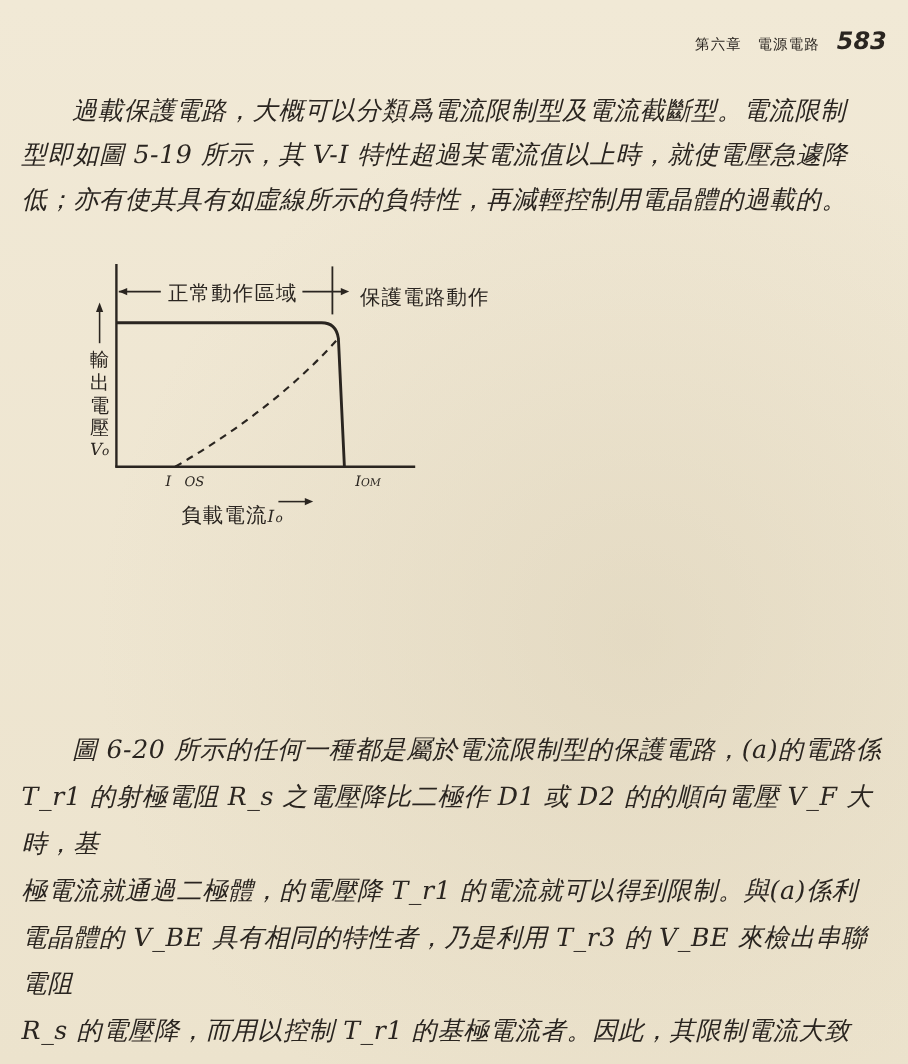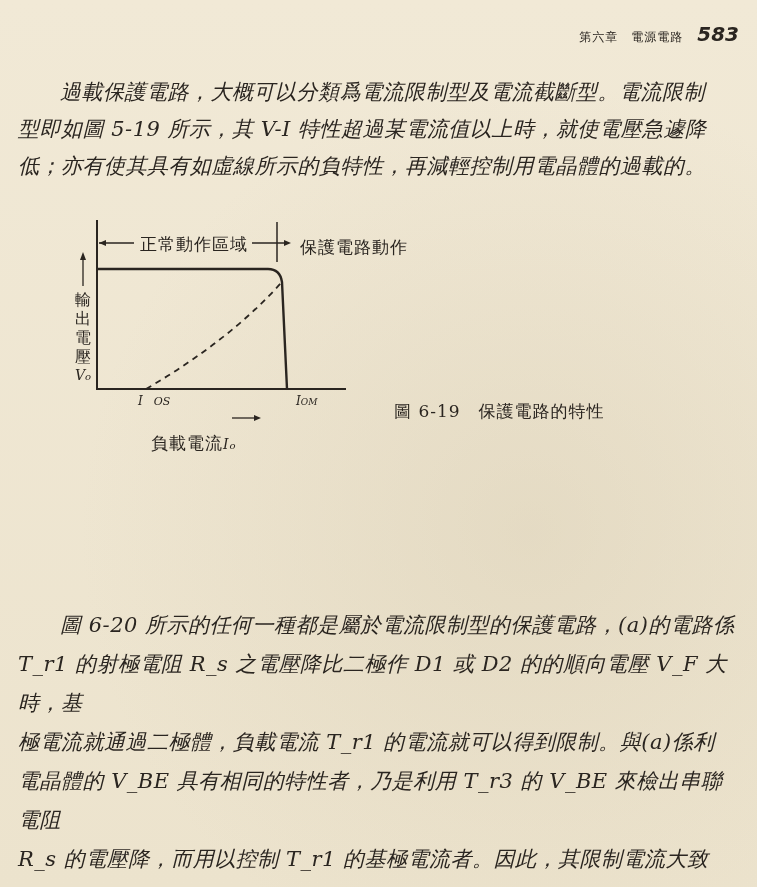--- a/index.html
+++ b/index.html
@@ -66,28 +66,27 @@
       <div>輸</div>
       <div>出</div>
       <div>電</div>
       <div>壓</div>
       <div style="font-style:italic;font-size:14px;">V<span style="font-size:10px;">o</span></div>
     </div>
 
     <div style="position:absolute;left:138px;top:394px;font-style:italic;font-size:12px;">I<span style="font-size:11px;margin-left:11px;">OS</span></div>
     <div style="position:absolute;left:278px;top:394px;font-style:italic;font-size:12px;margin-left:18px;">I<span style="font-size:9px;">OM</span></div>
 
-    <div style="position:absolute;left:151px;top:432px;font-size:17px;letter-spacing:1px;">負載電流<i style="font-size:14px;">I<span style="font-size:10px;">o</span></i></div>
+    <div style="position:absolute;left:151px;top:418px;font-size:17px;letter-spacing:1px;">負載電流<i style="font-size:14px;">I<span style="font-size:10px;">o</span></i></div>
 
-    <div class="fig-caption">圖 6-19　保護電路的特性</div>
   </div>
 
 
   <div class="para" style="top:606px;line-height:39px;">
     <p class="indent">圖 6-20 所示的任何一種都是屬於電流限制型的保護電路，(a)的電路係</p>
     <p>T_r1 的射極電阻 R_s 之電壓降比二極作 D1 或 D2 的的順向電壓 V_F 大時，基</p>
-    <p>極電流就通過二極體，負載電流 T_r1 的電流就可以得到限制。與(a)係利</p>
+    <p>極電流就通過二極體，的電壓降 T_r1 的電流就可以得到限制。與(a)係利</p>
     <p>電晶體的 V_BE 具有相同的特性者，乃是利用 T_r3 的 V_BE 來檢出串聯電阻</p>
     <p>R_s 的電壓降，而用以控制 T_r1 的基極電流者。因此，其限制電流大致</p>
 
   </div>
 
 </div>
 
 </body></html>

